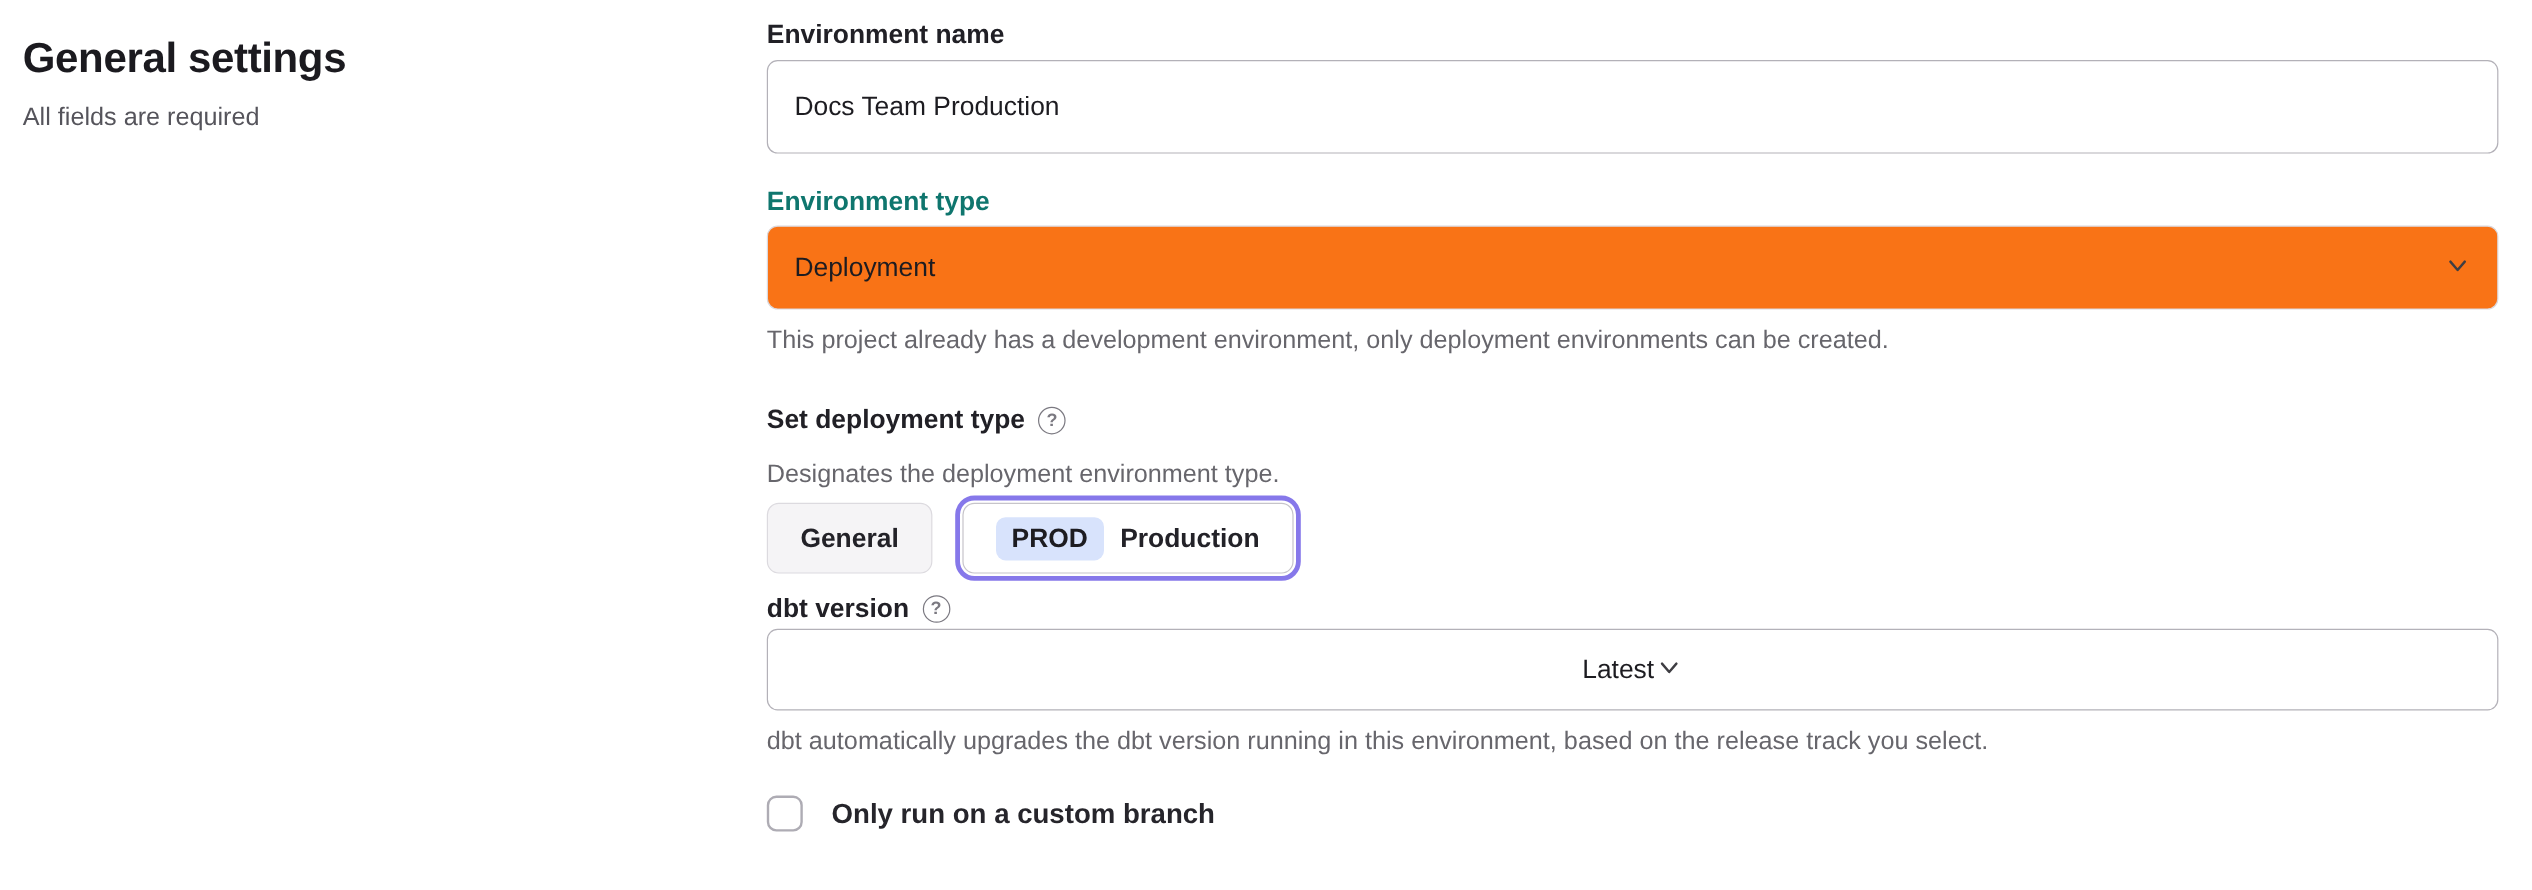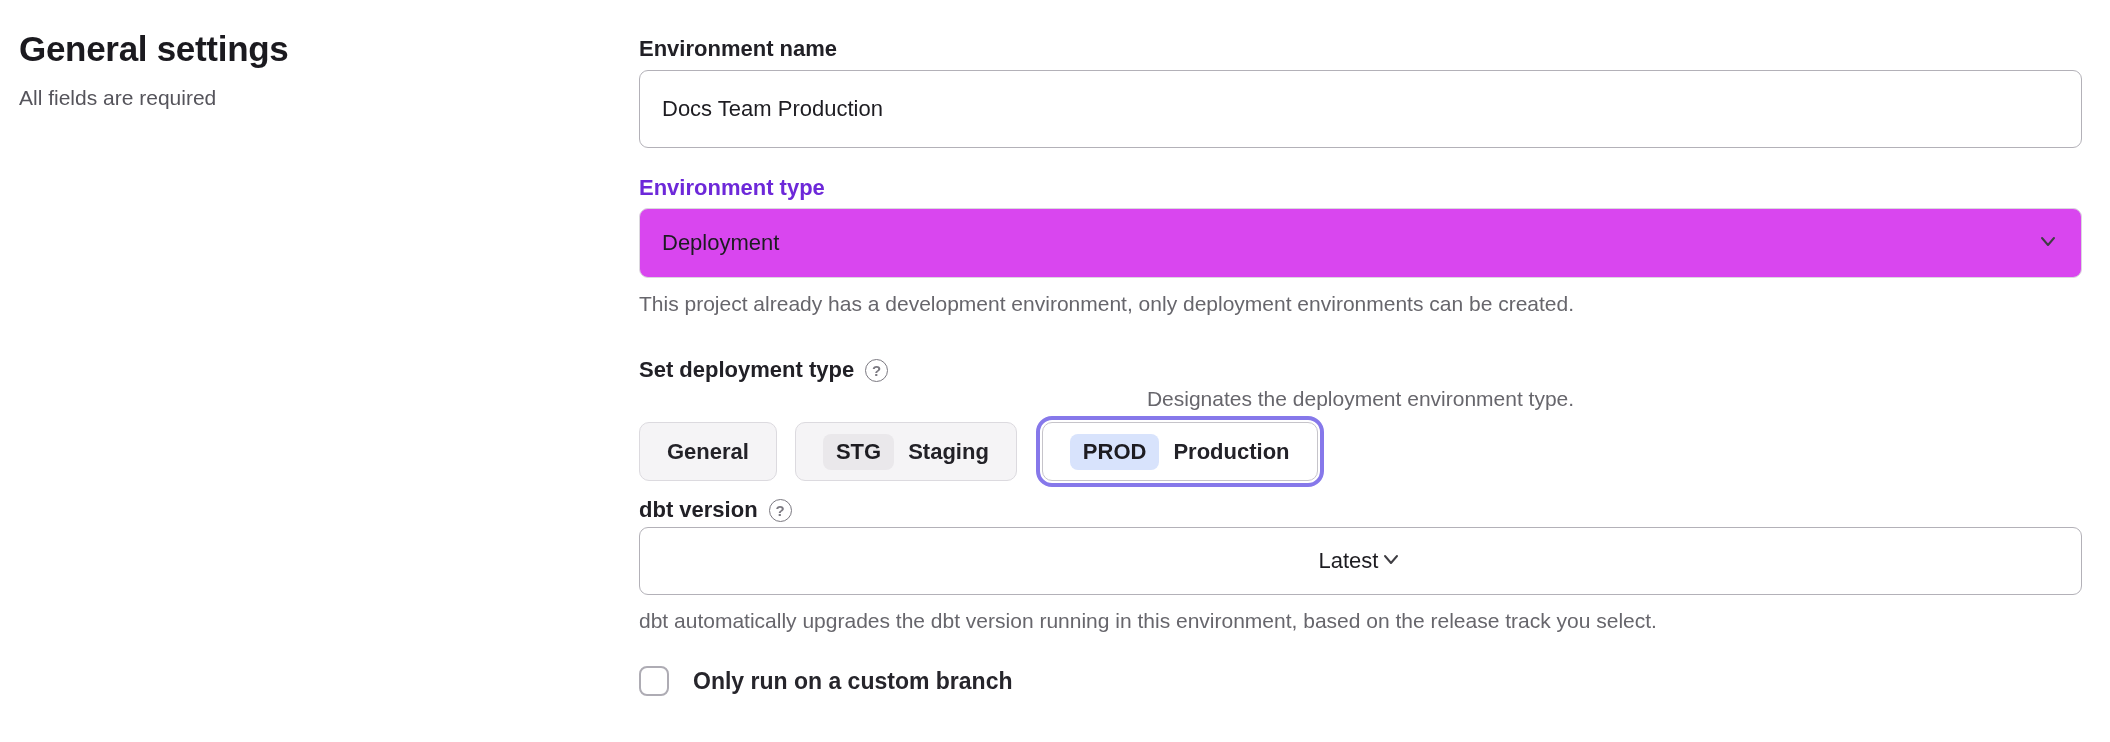--- a/index.html
+++ b/index.html
@@ -13,49 +13,49 @@
     width:2110px;height:742px;background:#ffffff;overflow:hidden;
     font-family:"Liberation Sans",sans-serif;color:#1d1c21;
     -webkit-font-smoothing:antialiased;
   }
   .layout{display:flex;width:2110px;height:742px;}
   
   .left-col{width:639px;flex:0 0 639px;padding:30px 0 0 19px;}
   .page-title{margin:0;font-size:35px;font-weight:700;color:#1b1a1f;letter-spacing:-0.3px;line-height:38px;}
   .page-subtitle{margin:17px 0 0 0;font-size:21px;font-weight:400;color:#55545b;line-height:26px;}
   
-  .form-col{width:1443px;flex:0 0 1443px;padding-top:36px;}
+  .form-col{width:1443px;flex:0 0 1443px;padding-top:16px;}
   .field-label{display:block;font-size:22px;font-weight:600;color:#212026;line-height:26px;}
-  .field-label.disabled{color:#6d28d9;}
+  .field-label.disabled{color:#0f766e;}
   .label-row{display:flex;align-items:center;gap:11px;}
   .label-row .field-label{display:inline;font-weight:700;}
   .help-icon{
     display:inline-flex;align-items:center;justify-content:center;
     width:23px;height:23px;border:1.6px solid #7b7981;border-radius:50%;
     font-size:15px;font-weight:700;color:#7b7981;line-height:1;user-select:none;
   }
   .text-input{
     display:block;width:100%;height:78px;margin-top:8px;padding:0 22px;
     font-family:"Liberation Sans",sans-serif;font-size:22px;color:#1d1c21;
     background:#ffffff;border:1.5px solid #b3b1b8;border-radius:9px;outline:none;
   }
   .select{
     display:flex;align-items:center;justify-content:space-between;
     width:100%;height:70px;padding:0 20px 0 22px;
     background:#ffffff;border:1.5px solid #b3b1b8;border-radius:9px;cursor:pointer;
   }
   .select .select-value{font-size:22px;color:#1d1c21;}
-  .select.disabled{background:#d946ef;border-color:#dad8dd;cursor:default;}
+  .select.disabled{background:#f97316;border-color:#dad8dd;cursor:default;}
   .chevron-icon{flex:0 0 auto;}
   .helper{margin:13px 0 0 0;font-size:21px;color:#67666c;line-height:26px;font-weight:400;}
   
   .row-env-type{margin-top:27px;}
   .row-select-env{margin-top:7px;}
   .row-deploy-label{margin-top:40px;}
-  .row-deploy-desc{margin-top:3px;text-align:center;}
+  .row-deploy-desc{margin-top:20px;}
   .btn-row{display:flex;align-items:flex-start;margin-top:10px;height:59px;gap:18px;}
   .seg-btn{
     display:inline-flex;align-items:center;justify-content:center;gap:14px;
     height:59px;padding:0 27px;border-radius:10px;
     background:#f5f4f6;border:1.5px solid #dcdadf;
     font-family:"Liberation Sans",sans-serif;font-size:22px;font-weight:600;color:#232228;
     cursor:pointer;
   }
   .seg-btn .badge{
     display:inline-flex;align-items:center;justify-content:center;
@@ -106,24 +106,20 @@
     <div class="label-row row-deploy-label">
       <span class="field-label">Set deployment type</span>
       <span class="help-icon">?</span>
     </div>
     <p class="helper row-deploy-desc">Designates the deployment environment type.</p>
 
     <div class="btn-row">
       <button class="seg-btn">
         <span>General</span>
       </button>
-      <button class="seg-btn">
-        <span class="badge stg">STG</span>
-        <span>Staging</span>
-      </button>
       <button class="seg-btn selected">
         <span class="badge prod">PROD</span>
         <span>Production</span>
       </button>
     </div>
 
     <div class="label-row row-dbt-label">
       <span class="field-label">dbt version</span>
       <span class="help-icon">?</span>
     </div>

